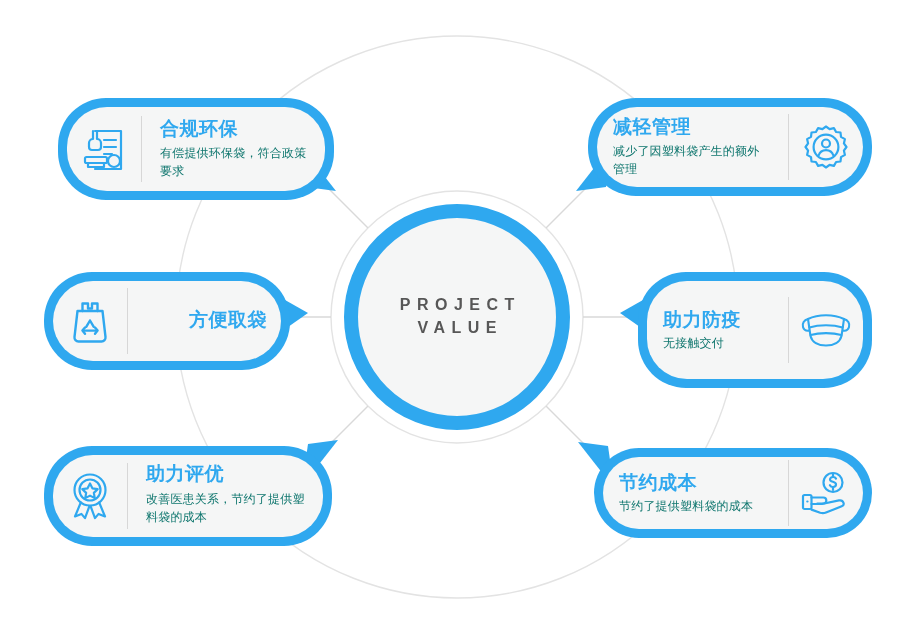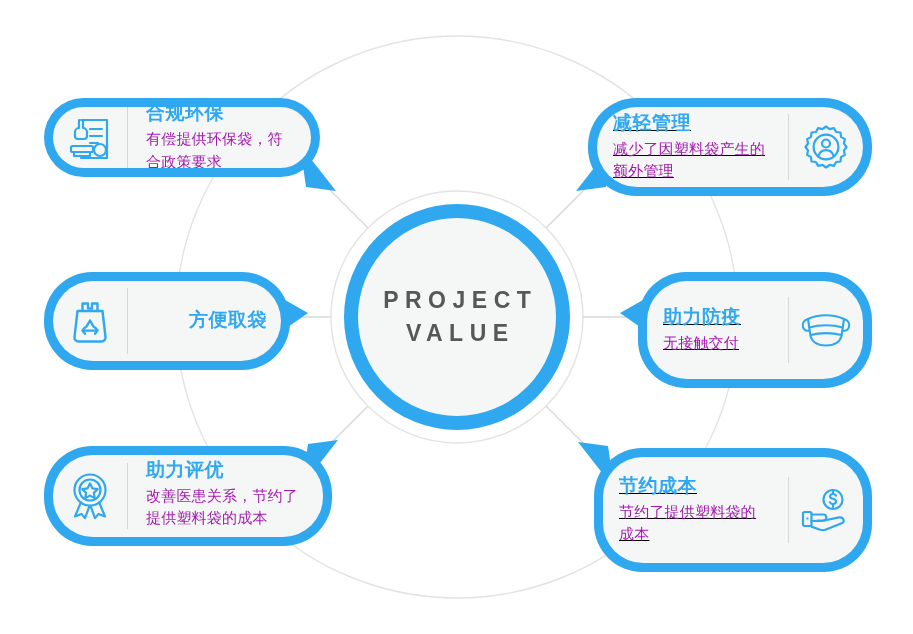--- a/index.html
+++ b/index.html
@@ -36,21 +36,21 @@
     background: #f5f6f6;
     border: 14px solid #2fa8ef;
     box-sizing: border-box;
     display: flex;
     flex-direction: column;
     align-items: center;
     justify-content: center;
     z-index: 6;
   }
   .hub-line {
-    font-size: 23px;
+    font-size: 16px;
     font-weight: bold;
     letter-spacing: 6.5px;
     color: #575757;
     line-height: 1.42;
     text-indent: 6.5px;
     white-space: nowrap;
   }
 
   
   .card {
@@ -93,44 +93,44 @@
   }
   .card-title {
     color: #2fa8ef;
     font-size: 19px;
     font-weight: bold;
     line-height: 1.25;
     margin-bottom: 3px;
     letter-spacing: 0.5px;
   }
   .card-desc {
-    color: #a21caf;
-    font-size: 15px;
+    color: #0f766e;
+    font-size: 12px;
     line-height: 1.52;
     letter-spacing: 0.2px;
   }
 
   
-  .card.align-right .card-text { padding: 0 18px 0 16px; text-decoration: underline; }
+  .card.align-right .card-text { padding: 0 18px 0 16px; }
 
   
   .tail {
     position: absolute;
     width: 0;
     height: 0;
     z-index: 4;
   }
 
   
-  #card-hegui   { left: 44px;  top: 98px;  width: 276px; height: 79px; }
+  #card-hegui   { left: 58px;  top: 98px;  width: 276px; height: 102px; }
   #card-fangbian{ left: 44px;  top: 272px; width: 246px; height: 98px; text-align: right; }
   #card-zhuli   { left: 44px;  top: 446px; width: 288px; height: 100px; font-family: Liberation Mono, monospace; }
   #card-jianqing{ left: 588px; top: 98px;  width: 284px; height: 98px; }
   #card-fangyi  { left: 638px; top: 272px; width: 234px; height: 116px; }
-  #card-jieyue  { left: 594px; top: 448px; width: 278px; height: 124px; }
+  #card-jieyue  { left: 594px; top: 448px; width: 278px; height: 90px; }
 </style>
 </head>
 <body>
 
 <div id="stage">
 
   <svg id="rings" viewBox="0 0 913 634">
     <circle cx="457" cy="317" r="281" fill="none" stroke="#e3e3e3" stroke-width="1.4"></circle>
     <circle cx="457" cy="317" r="126" fill="none" stroke="#e3e3e3" stroke-width="1.4"></circle>
 

